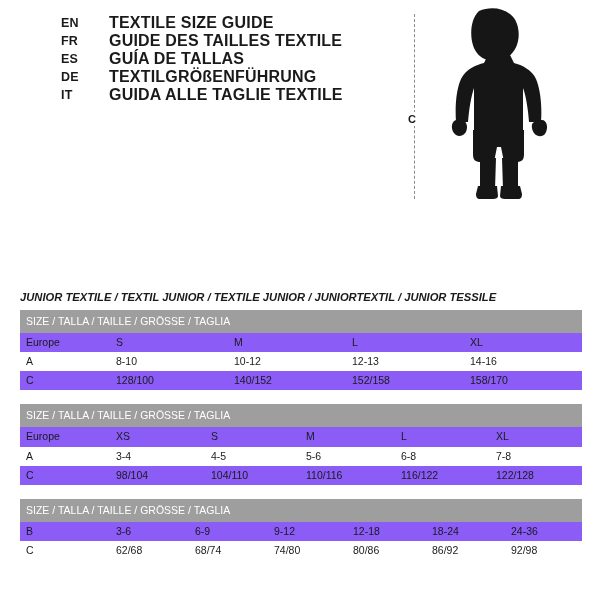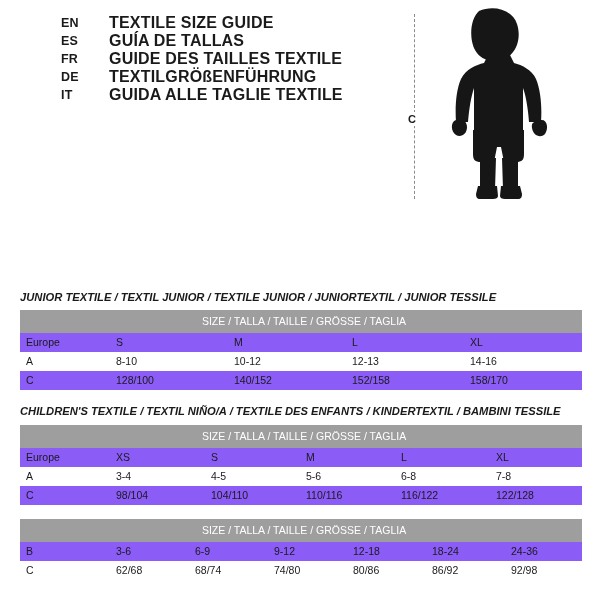--- a/index.html
+++ b/index.html
@@ -98,21 +98,20 @@
     padding: 3px 0 3px 6px;
     line-height: 1.25;
     vertical-align: middle;
   }
   tr.head-row td {
     background: #9e9e9e;
     color: #ffffff;
     font-weight: normal;
     font-size: 10.5px;
     height: 17px;
-    text-align: center;
   }
   tr.band td {
     background: #8b5cf6;
   }
   tr.plain td {
     background: #ffffff;
   }
   .rowlabel {
     width: 90px;
   }
@@ -121,26 +120,26 @@
 <body>
 
 <div class="page">
 
   <div class="lang-block">
     <div class="lang-row">
       <span class="lang-code">EN</span>
       <span class="lang-title">TEXTILE SIZE GUIDE</span>
     </div>
     <div class="lang-row">
+      <span class="lang-code">FR</span>
+      <span class="lang-title">GUIDE DES TAILLES TEXTILE</span>
+    </div>
+    <div class="lang-row">
       <span class="lang-code">ES</span>
       <span class="lang-title">GUÍA DE TALLAS</span>
-    </div>
-    <div class="lang-row">
-      <span class="lang-code">FR</span>
-      <span class="lang-title">GUIDE DES TAILLES TEXTILE</span>
     </div>
     <div class="lang-row">
       <span class="lang-code">DE</span>
       <span class="lang-title">TEXTILGRÖßENFÜHRUNG</span>
     </div>
     <div class="lang-row">
       <span class="lang-code">IT</span>
       <span class="lang-title">GUIDA ALLE TAGLIE TEXTILE</span>
     </div>
   </div>
@@ -205,21 +204,20 @@
           <td>128/100</td>
           <td>140/152</td>
           <td>152/158</td>
           <td>158/170</td>
         </tr>
       </tbody>
     </table>
   </div>
 
   <div class="section">
-    <div class="section-title">CHILDREN'S TEXTILE / TEXTIL NIÑO/A / TEXTILE DES ENFANTS / KINDERTEXTIL / BAMBINI TESSILE</div>
     <table class="size-table">
       <colgroup>
           <col style="width:90px">
           <col style="width:95px">
           <col style="width:95px">
           <col style="width:95px">
           <col style="width:95px">
           <col style="width:92px">
         </colgroup>
       <tbody>

